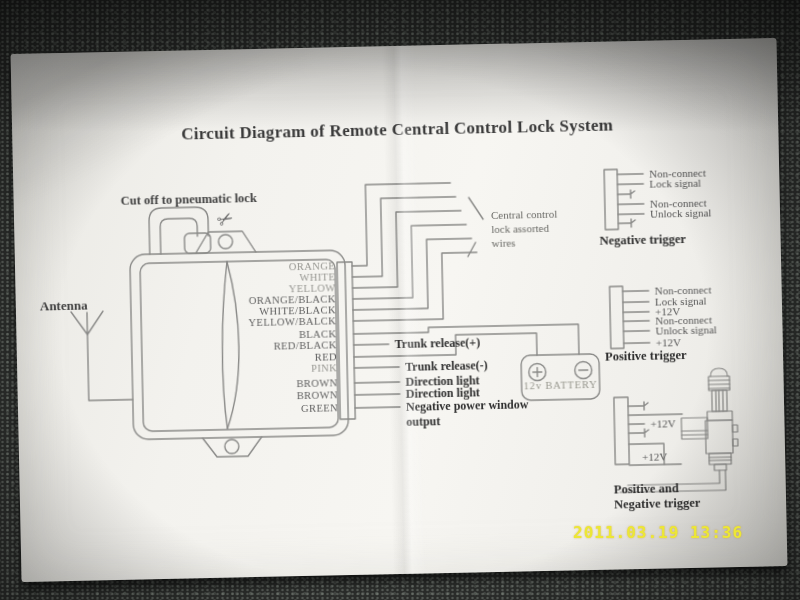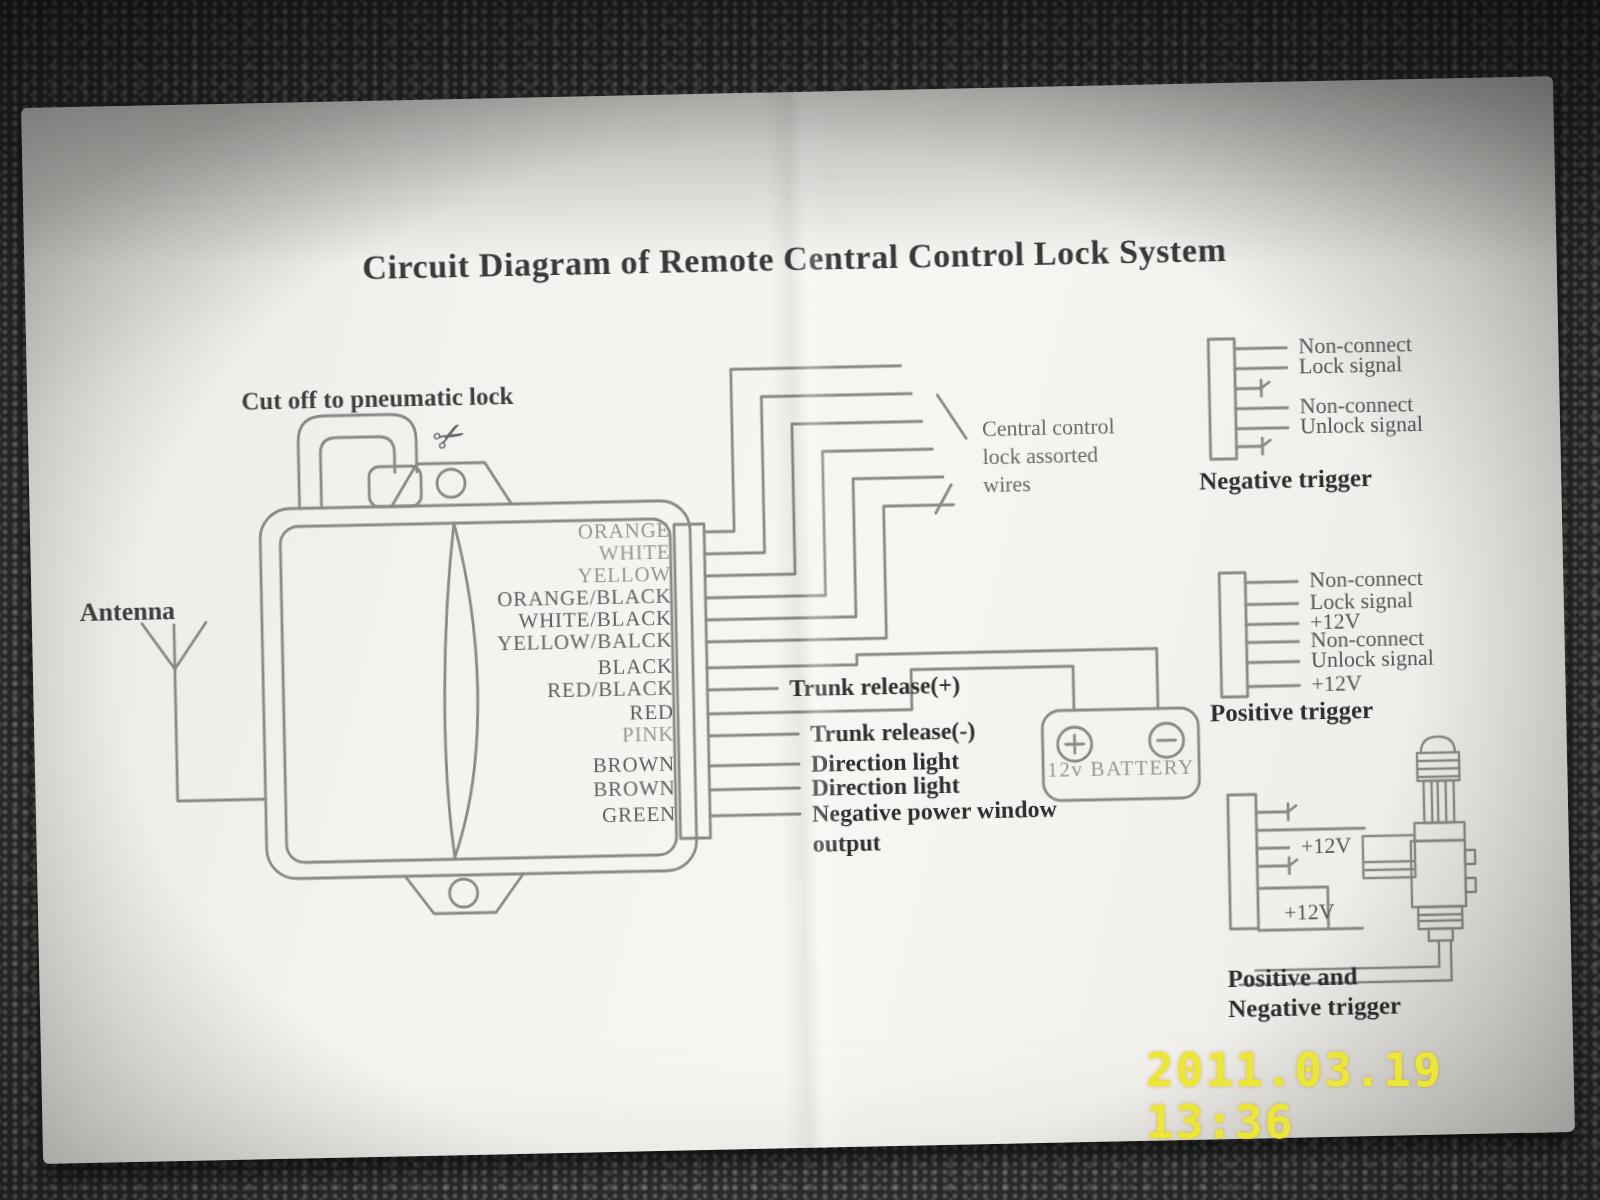--- a/index.html
+++ b/index.html
@@ -36,21 +36,21 @@
   .ann{font-weight:bold;font-size:12.5px;color:#3f3f3f;}
   .wirelbl{font-size:10.5px;color:#5f5f5f;width:165px;text-align:right;letter-spacing:.4px;}
   .wirelbl.faded{color:#979792;}
   .outlbl{font-weight:bold;font-size:12px;color:#2e2e2e;}
   .pin{font-size:11px;line-height:12px;color:#565656;}
   .trigtitle{font-weight:bold;font-size:12.5px;color:#2d2d2d;}
   .cc{font-size:11px;line-height:13.5px;color:#6a6a66;}
   .batlbl{font-size:10.5px;color:#98988f;letter-spacing:.8px;width:78px;text-align:center;}
   .scissors{position:absolute;font-family:"DejaVu Sans",sans-serif;font-size:19px;color:#6a6a6a;transform:rotate(-28deg);}
   .timestamp{position:absolute;left:573px;top:523px;z-index:6;
-    font-family:"DejaVu Sans Mono",monospace;font-weight:bold;font-size:23px;
+    font-family:"DejaVu Sans Mono",monospace;font-weight:bold;font-size:16px;
     color:#ece735;text-shadow:0 0 2px rgba(200,140,0,.55);letter-spacing:1px;}
 </style>
 </head>
 <body>
 
 <div class="paper">
   <div class="art">
 
     <svg width="766" height="528" viewBox="0 0 766 528">
       <g stroke="#8a8a88" stroke-width="1.4" fill="none" stroke-linecap="round" stroke-linejoin="round">

